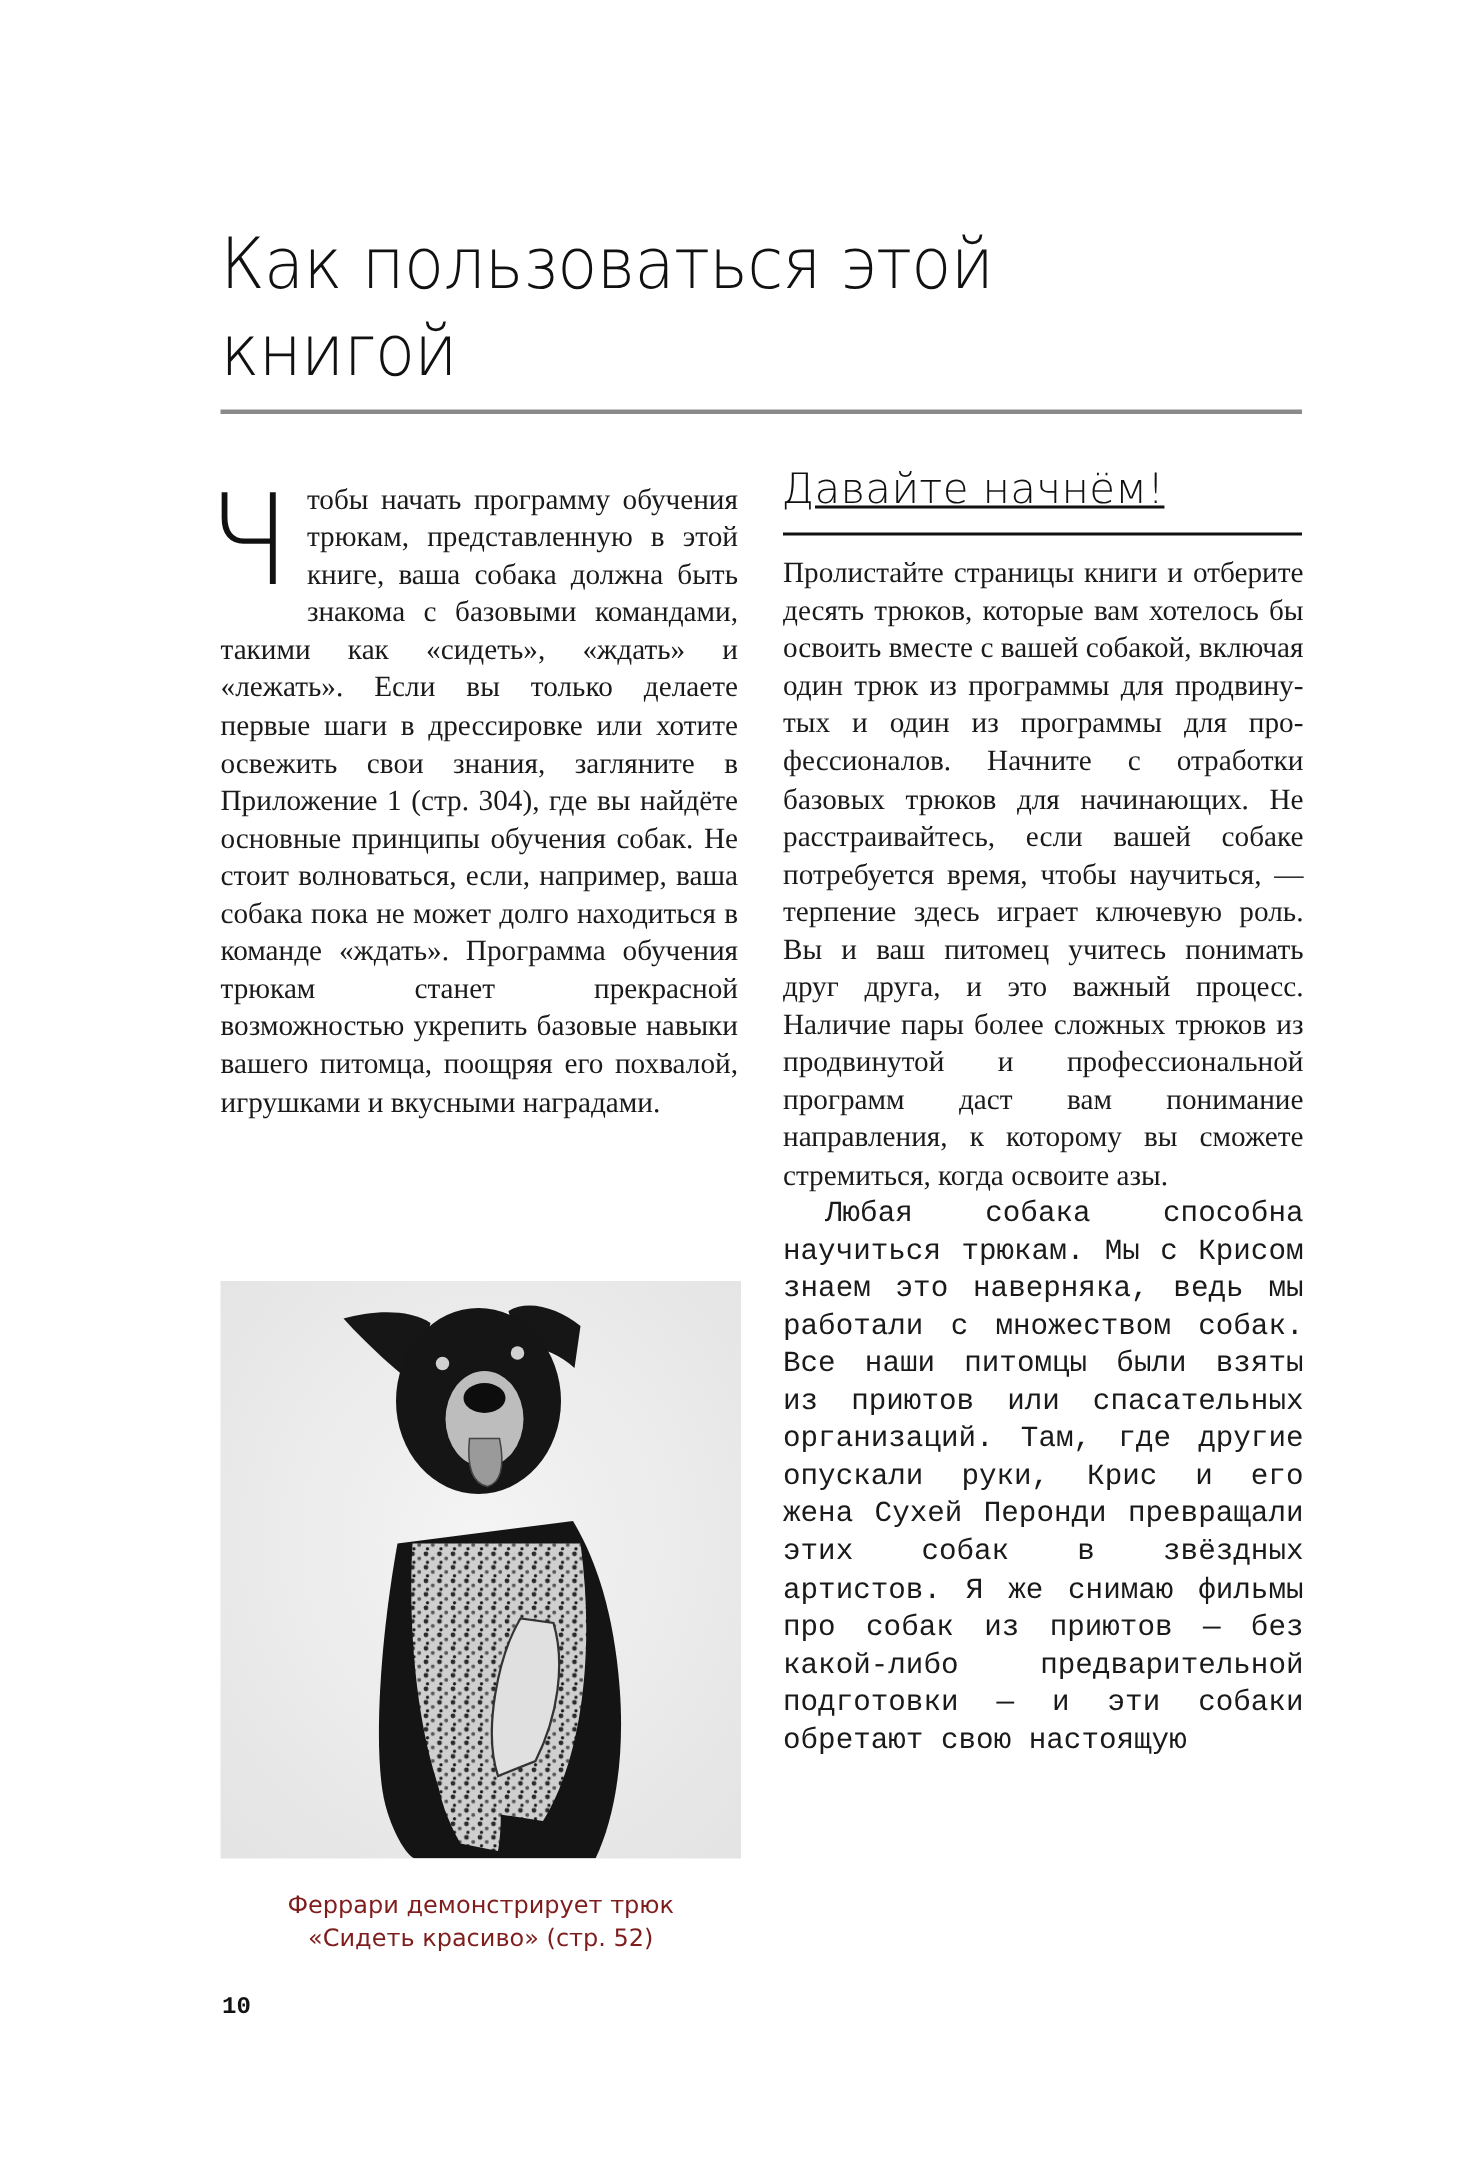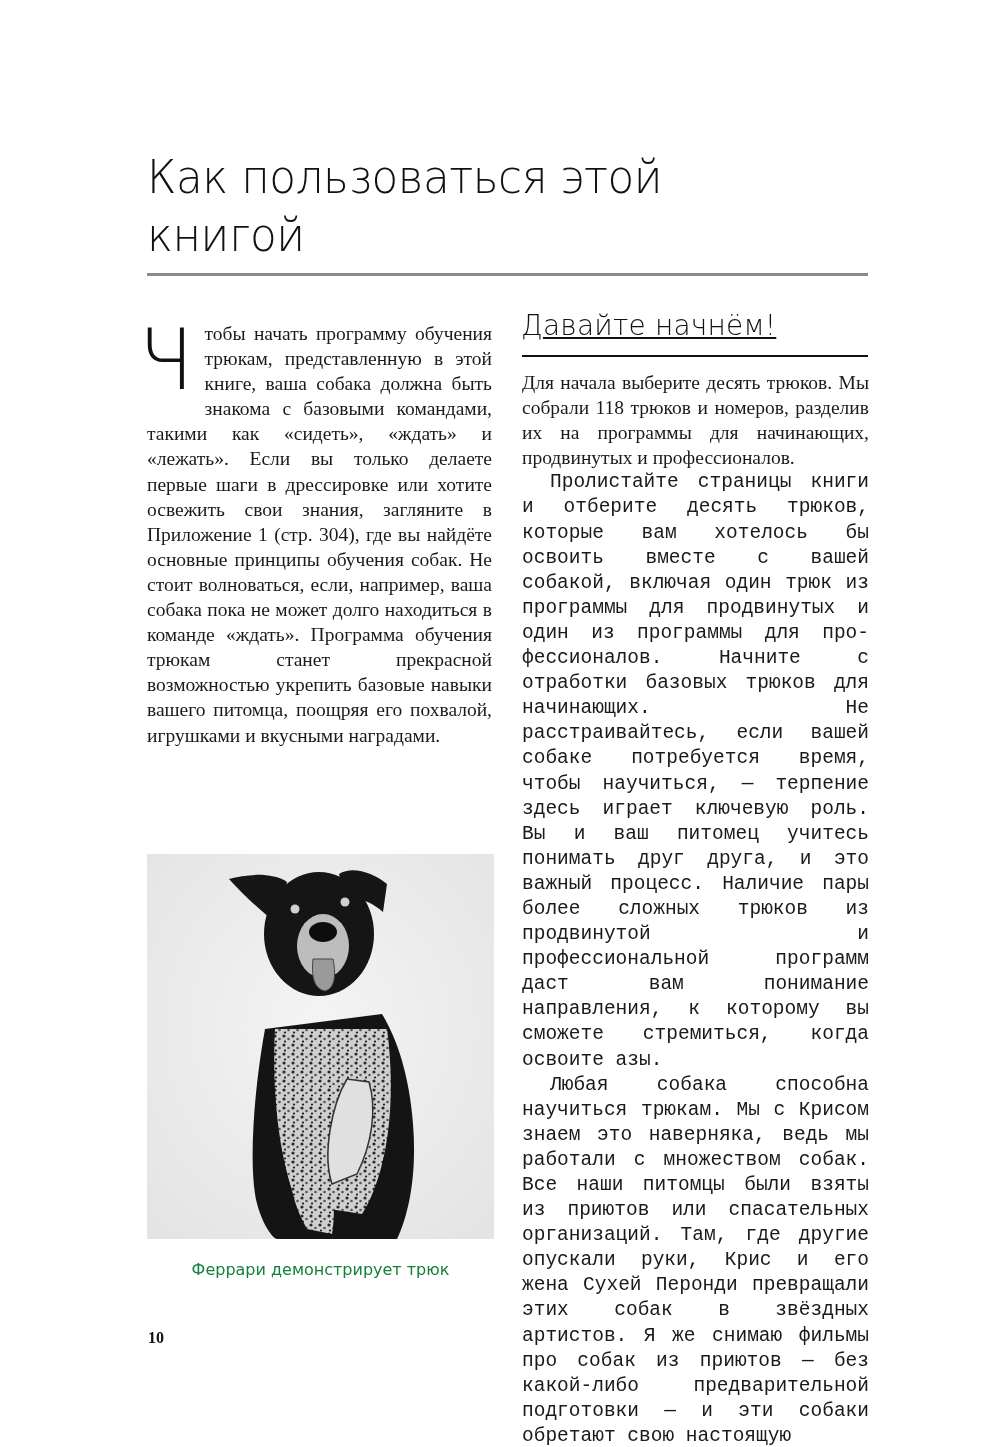--- a/index.html
+++ b/index.html
@@ -50,48 +50,47 @@
 
   .photo {
     position: absolute; left: 147px; top: 854px; width: 347px; height: 385px;
     background: #ececec; overflow: hidden;
   }
   .photo svg { display: block; width: 100%; height: 100%; }
 
   .caption {
     position: absolute; left: 147px; top: 1259px; width: 347px;
     font-family: "DejaVu Sans", sans-serif; font-size: 16px; line-height: 22px;
-    text-align: center; color: #15803d;
+    text-align: center; color: #7f1d1d;
   }
   .caption span { display: block; }
 
   .page-number {
     position: absolute; left: 148px; top: 1329px;
-    font-family: Liberation Serif, serif; font-weight: bold;
+    font-family: Liberation Mono, monospace; font-weight: bold;
     font-size: 16px; color: #111;
   }
 </style>
 </head>
 <body>
 
 <h1 class="title">
   <span>Как пользоваться этой</span><br>
   <span>книгой</span>
 </h1>
 <div class="title-rule"></div>
 
 <div class="col col-left">
   <p><span class="dropcap">Ч</span><span>тобы начать программу обуче­ния трюкам, представленную в этой книге, ваша собака должна быть знакома с базовыми командами, такими как «сидеть», «ждать» и «лежать». Если вы только делаете первые шаги в дрессировке или хотите освежить свои знания, загляните в Приложение 1 (стр. 304), где вы найдёте основные принципы обучения собак. Не стоит волно­ваться, если, например, ваша соба­ка пока не может долго находиться в команде «ждать». Программа об­учения трюкам станет прекрасной возможностью укрепить базовые навыки вашего питомца, поощряя его похвалой, игрушками и вкус­ными наградами.</span></p>
 </div>
 
 <h2 class="section-heading">Давайте начнём!</h2>
 <div class="section-rule"></div>
 
 <div class="col col-right">
-  <p>Для начала выберите десять трюков. Мы собрали 118 трюков и номеров, разделив их на программы для на­чинающих, продвинутых и профес­сионалов.</p>
   <p>Пролистайте страницы книги и отберите десять трюков, кото­рые вам хотелось бы освоить вме­сте с вашей собакой, включая один трюк из программы для продвину­тых и один из программы для про­фессионалов. Начните с отработки базовых трюков для начинающих. Не расстраивайтесь, если вашей собаке потребуется время, чтобы научиться, — терпение здесь играет ключевую роль. Вы и ваш питомец учитесь понимать друг друга, и это важный процесс. Наличие пары бо­лее сложных трюков из продвину­той и профессиональной программ даст вам понимание направления, к которому вы сможете стремиться, когда освоите азы.</p>
   <p>Любая собака способна научить­ся трюкам. Мы с Крисом знаем это наверняка, ведь мы работали с мно­жеством собак. Все наши питомцы были взяты из приютов или спа­сательных организаций. Там, где другие опускали руки, Крис и его жена Сухей Перонди превращали этих собак в звёздных артистов. Я же снимаю фильмы про собак из приютов — без какой-либо пред­варительной подготовки — и эти собаки обретают свою настоящую</p>
 </div>
 
 <div class="photo" role="img" aria-label="Black-and-white photo of a dog sitting up on its hind legs (begging pose)">
   <svg viewBox="0 0 347 385" preserveAspectRatio="none">
     <defs>
       <pattern id="fur" width="9" height="9" patternUnits="userSpaceOnUse">
         <rect width="9" height="9" fill="#cfcfcf"></rect>
         <circle cx="2" cy="2" r="1.6" fill="#2a2a2a"></circle>
@@ -117,15 +116,16 @@
     <ellipse cx="176" cy="92" rx="26" ry="32" fill="#bdbdbd"></ellipse>
     <ellipse cx="176" cy="78" rx="14" ry="10" fill="#0d0d0d"></ellipse>
     <circle cx="148" cy="55" r="4.5" fill="#d0d0d0"></circle>
     <circle cx="198" cy="48" r="4.5" fill="#d0d0d0"></circle>
     <path d="M166 105 C 164 125, 168 135, 178 137 C 186 135, 190 125, 186 105 Z" fill="#9a9a9a" stroke="#444" stroke-width="1"></path>
   </svg>
 </div>
 
 <div class="caption">
   <span>Феррари демонстрирует трюк</span>
+  <span>«Сидеть красиво» (стр. 52)</span>
 </div>
 
 <div class="page-number">10</div>
 
 </body></html>

